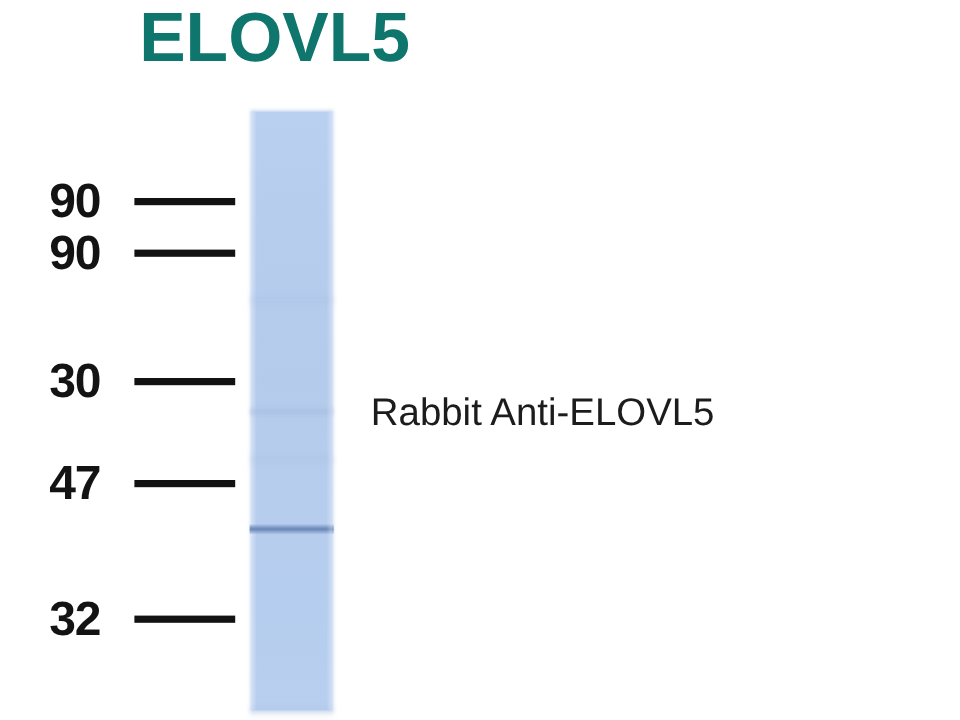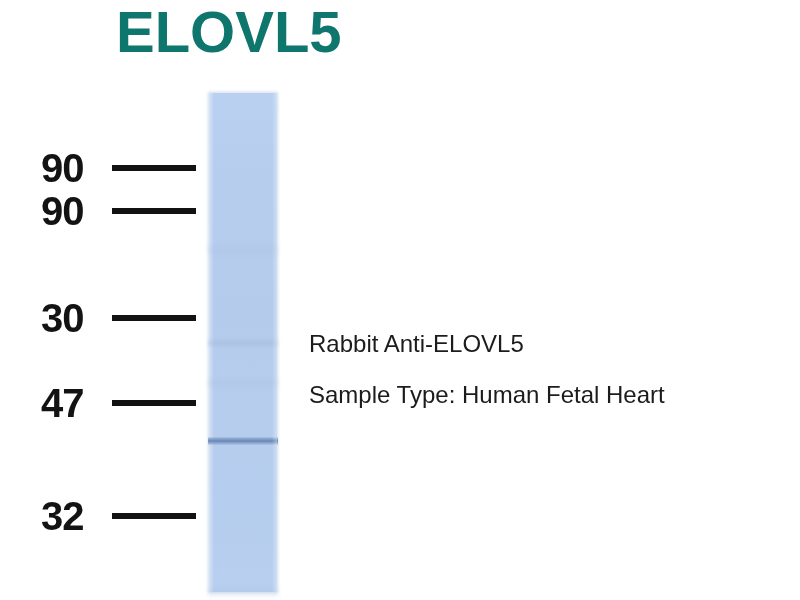--- a/index.html
+++ b/index.html
@@ -131,21 +131,21 @@
   }
 
   
   #annotations {
     position: absolute;
     left: 309px;
     top: 318px;
     width: 470px;
   }
   .annotation-line {
-    font-size: 24px;
+    font-size: 32px;
     color: #1c1c1c;
     line-height: 51px;
     white-space: nowrap;
   }
 </style>
 </head>
 <body>
 
 <div id="figure">
 
@@ -183,16 +183,15 @@
   <div id="lane">
     <div class="band very-faint" style="top:157px"></div>
     <div class="band faint" style="top:250px"></div>
     <div class="band very-faint" style="top:290px"></div>
     <div class="band primary" style="top:348px"></div>
     <div class="band very-faint" style="top:500px"></div>
   </div>
 
   <div id="annotations">
     <div class="annotation-line">Rabbit Anti-ELOVL5</div>
-    <div class="annotation-line">Sample Type: Human Fetal Heart</div>
   </div>
 
 </div>
 
 </body></html>

